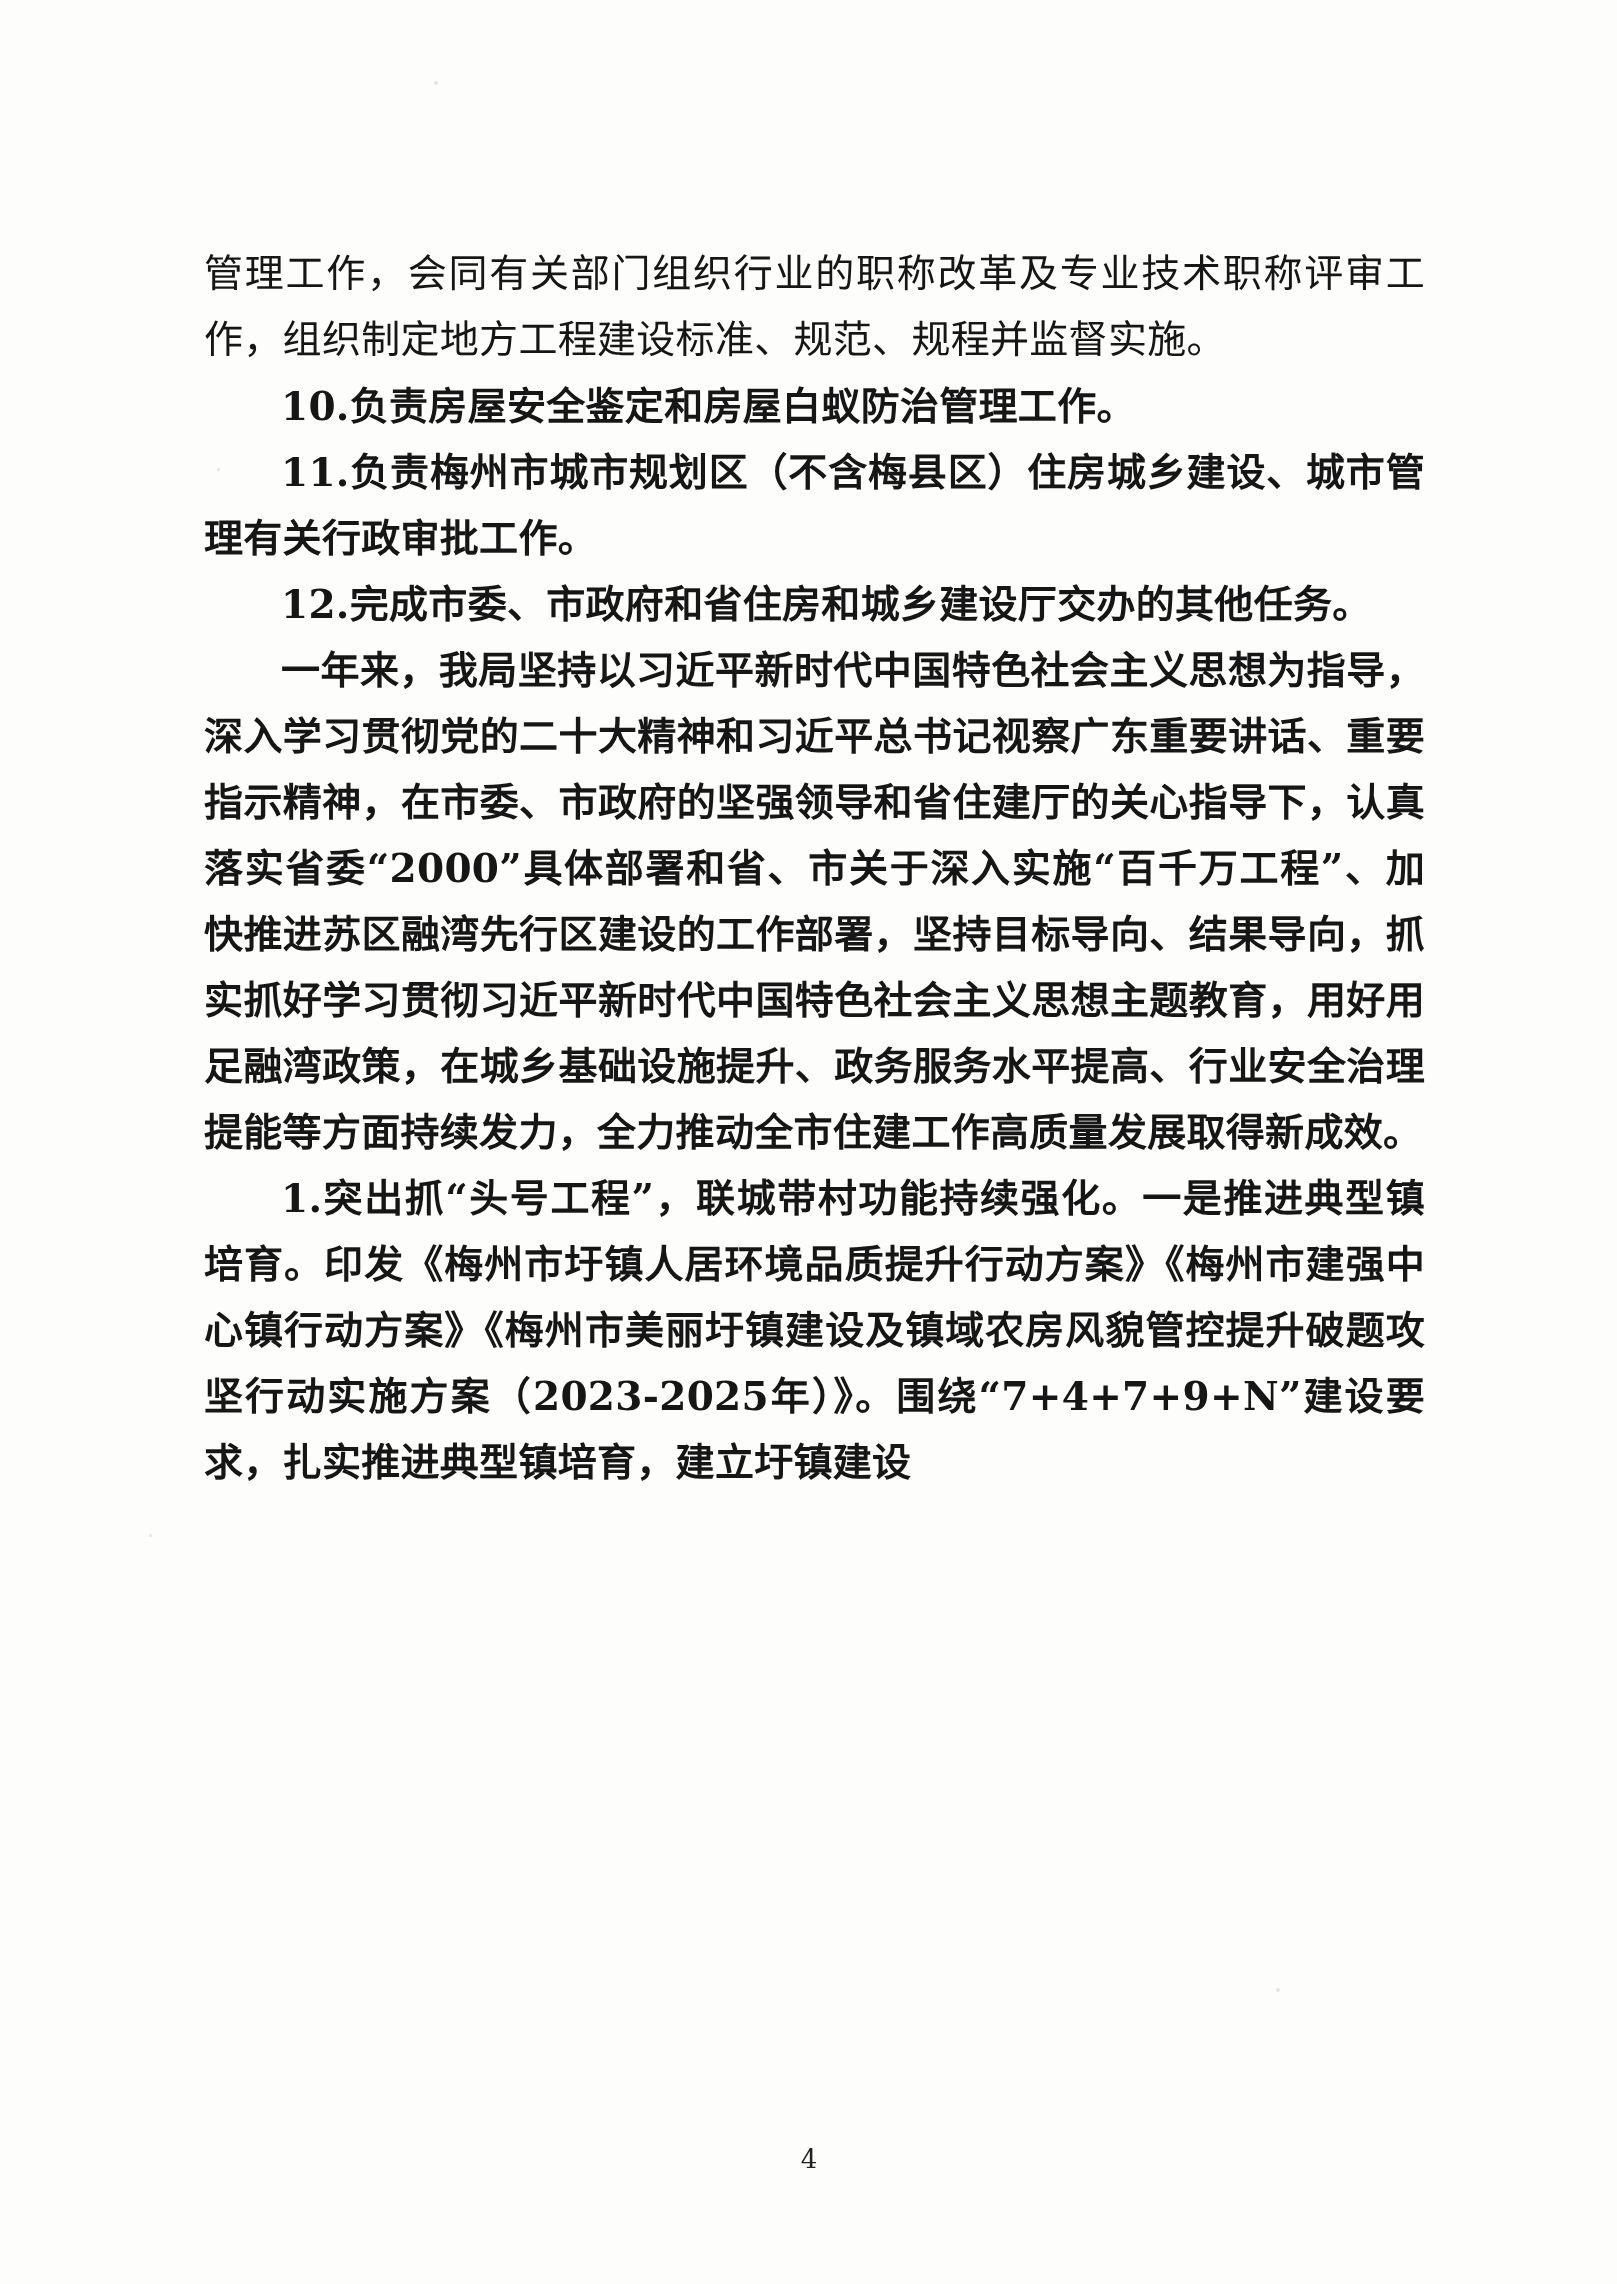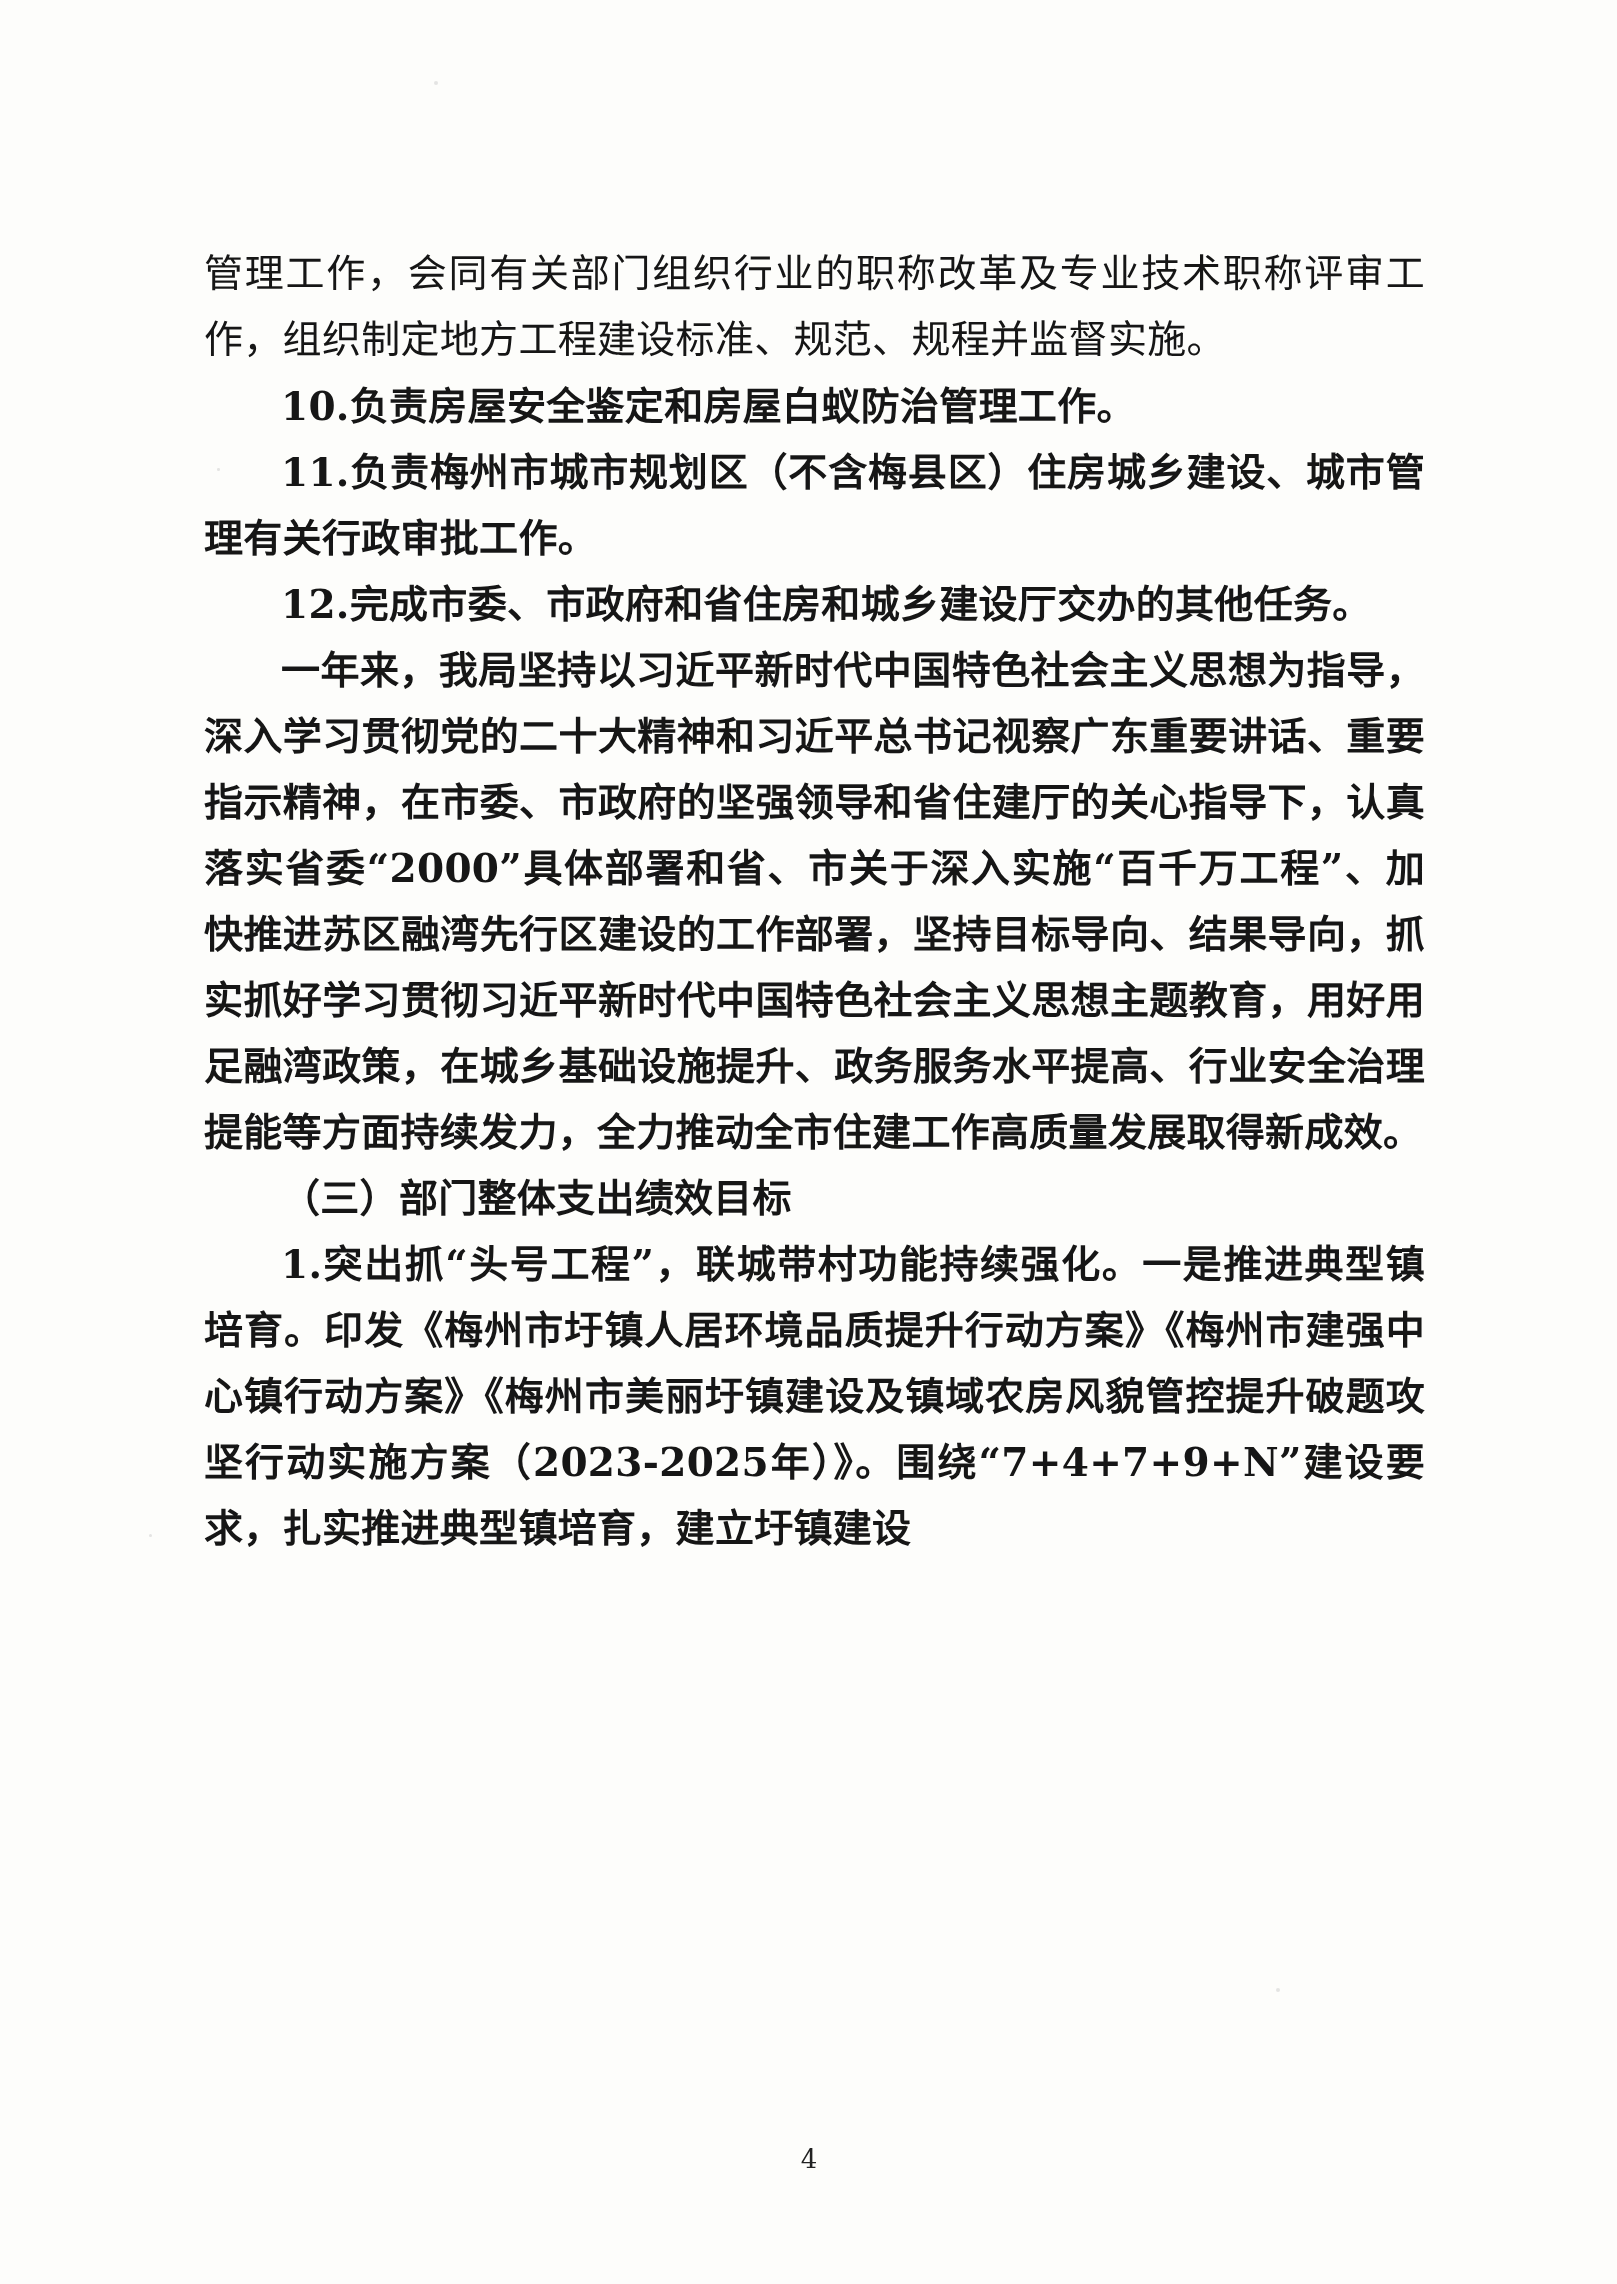--- a/index.html
+++ b/index.html
@@ -79,21 +79,20 @@
 
     <p class="para indent">10.负责房屋安全鉴定和房屋白蚁防治管理工作。</p>
 
     <p class="para indent">11.负责梅州市城市规划区（不含梅县区）住房城乡建设、城市管理有关行政审批工作。</p>
 
     <p class="para indent">12.完成市委、市政府和省住房和城乡建设厅交办的其他任务。</p>
 
 
     <p class="para indent">一年来，我局坚持以习近平新时代中国特色社会主义思想为指导，深入学习贯彻党的二十大精神和习近平总书记视察广东重要讲话、重要指示精神，在市委、市政府的坚强领导和省住建厅的关心指导下，认真落实省委“2000”具体部署和省、市关于深入实施“百千万工程”、加快推进苏区融湾先行区建设的工作部署，坚持目标导向、结果导向，抓实抓好学习贯彻习近平新时代中国特色社会主义思想主题教育，用好用足融湾政策，在城乡基础设施提升、政务服务水平提高、行业安全治理提能等方面持续发力，全力推动全市住建工作高质量发展取得新成效。</p>
 
-    <p class="para indent">（三）部门整体支出绩效目标</p>
 
     <p class="para indent">1.突出抓“头号工程”，联城带村功能持续强化。一是推进典型镇培育。印发《梅州市圩镇人居环境品质提升行动方案》《梅州市建强中心镇行动方案》《梅州市美丽圩镇建设及镇域农房风貌管控提升破题攻坚行动实施方案（2023-2025年）》。围绕“7+4+7+9+N”建设要求，扎实推进典型镇培育，建立圩镇建设</p>
 
   </div>
 
   <div class="page-number">4</div>
 
 </div>
 
 

